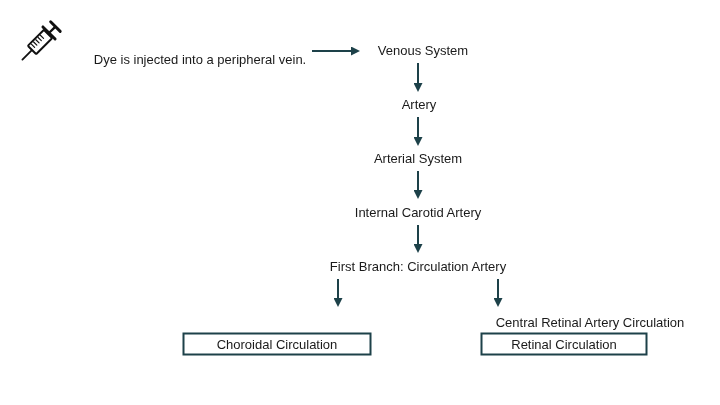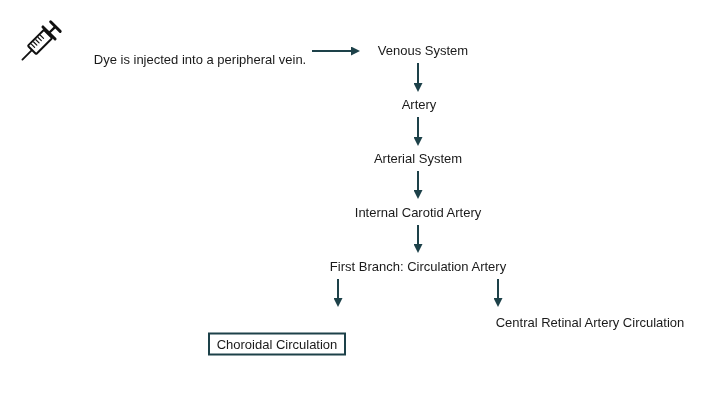--- a/index.html
+++ b/index.html
@@ -81,16 +81,17 @@
     <line x1="338" y1="279" x2="338" y2="305" marker-end="url(#ah)"></line>
     <line x1="498" y1="279" x2="498" y2="305" marker-end="url(#ah)"></line>
   </svg>
 
   <div class="node" style="left:200px; top:40px;margin-top:20px;">Dye is injected into a peripheral vein.</div>
   <div class="node" style="left:423px; top:51px;">Venous System</div>
   <div class="node" style="left:419px; top:105px;">Artery</div>
   <div class="node" style="left:418px; top:159px;">Arterial System</div>
   <div class="node" style="left:418px; top:213px;">Internal Carotid Artery</div>
   <div class="node" style="left:418px; top:267px;">First Branch: Circulation Artery</div>
-  <div class="node boxed" style="left:277px; top:344px; width:138px; height:23px;">Choroidal Circulation</div>
+  <div class="node boxed" style="left:277px; top:344px; width:189px; height:23px;">Choroidal Circulation</div>
   <div class="node" style="left:554px; top:323px;margin-left:36px;">Central Retinal Artery Circulation</div>
+  <div class="node boxed" style="left:564px; top:344px; width:167px; height:23px;">Retinal Circulation</div>
 
 </div>
 
 </body></html>

